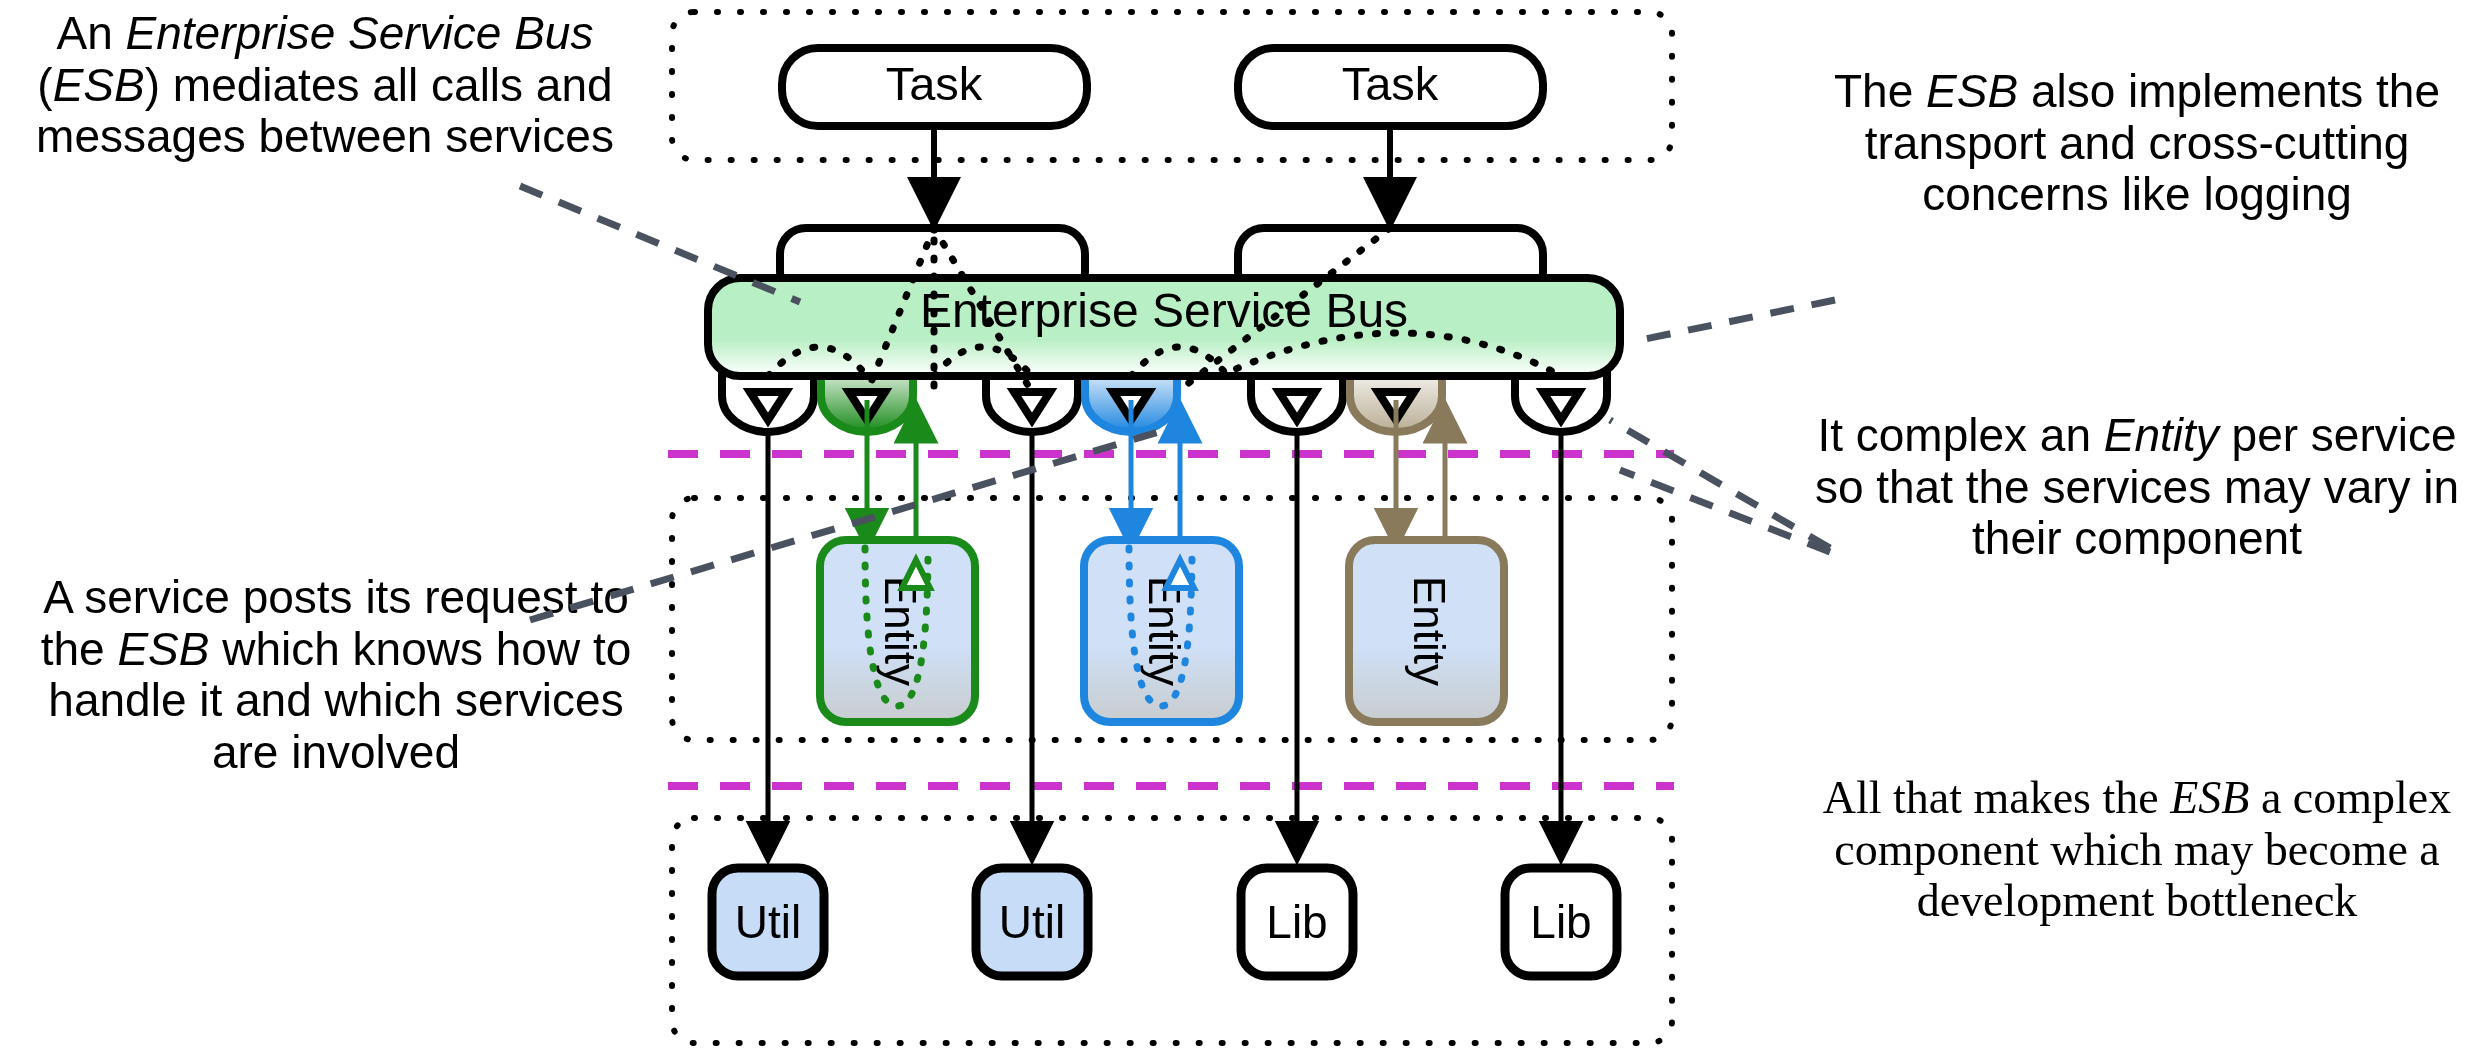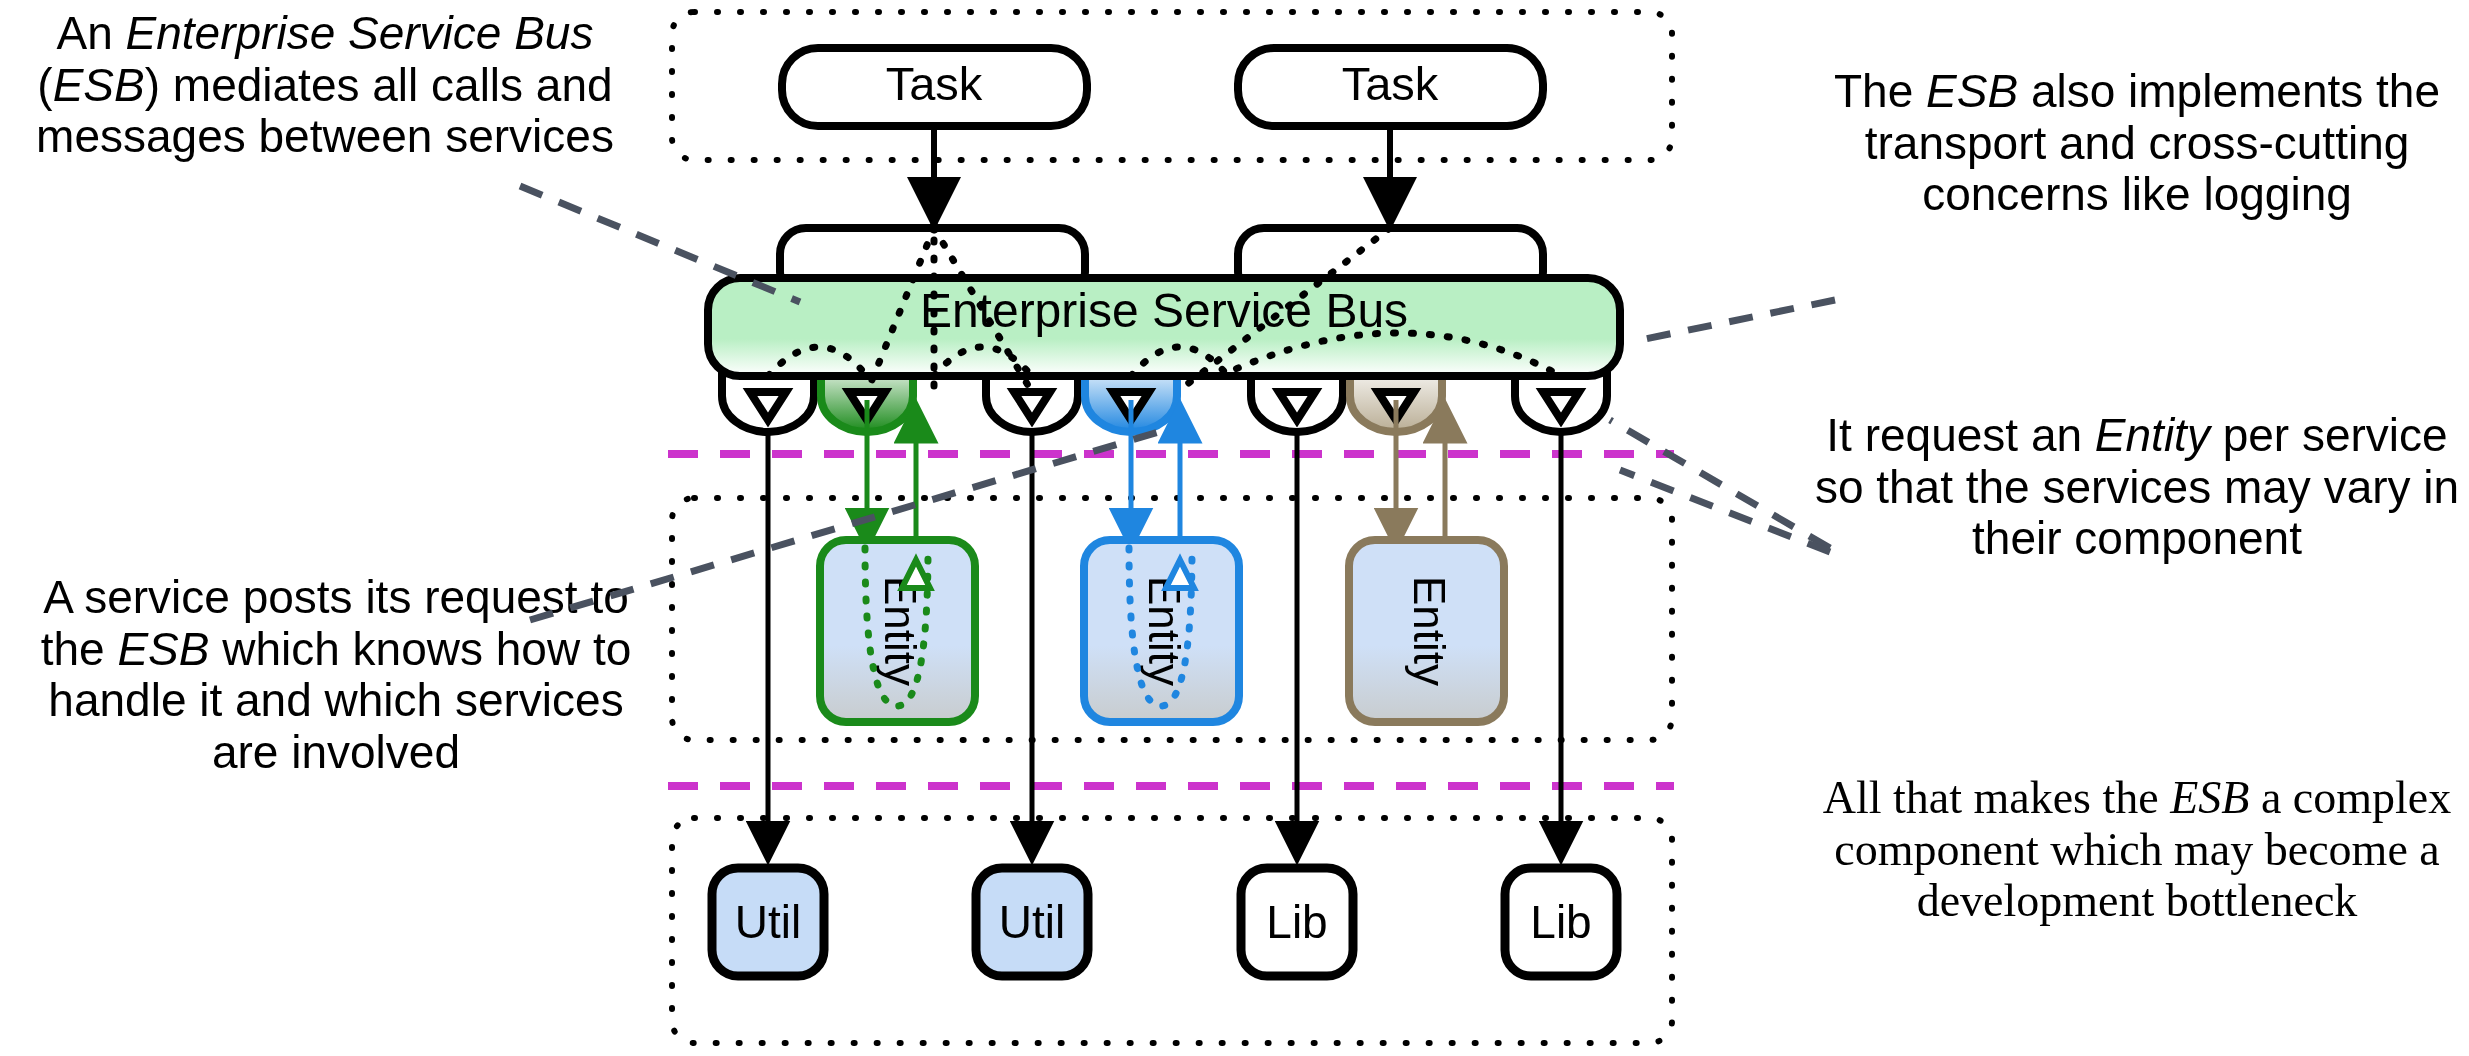--- a/index.html
+++ b/index.html
@@ -17,21 +17,21 @@
 </style>
 </head>
 <body>
 
 <div class="note" id="note-tl"><span>An </span><i>Enterprise Service Bus</i><span> (</span><i>ESB</i><span>) mediates all calls and messages between services</span></div>
 
 <div class="note" id="note-bl"><span>A service posts its request to the </span><i>ESB</i><span> which knows how to handle it and which services are involved</span></div>
 
 <div class="note" id="note-tr"><span>The </span><i>ESB</i><span> also implements the transport and cross-cutting concerns like logging</span></div>
 
-<div class="note" id="note-mr"><span>It request an </span><i>Entity</i><span> per service so that the services may vary in their component</span></div>
+<div class="note" id="note-mr"><span>It complex an </span><i>Entity</i><span> per service so that the services may vary in their component</span></div>
 
 <div class="note" id="note-br"><span>All that makes the </span><i>ESB</i><span> a complex component which may become a development bottleneck</span></div>
 
 <div id="diagram">
 <svg width="1020" height="1056" viewBox="0 0 1020 1056" xmlns="http://www.w3.org/2000/svg">
   <defs>
     <linearGradient id="gGreenBar" x1="0" y1="0" x2="0" y2="1">
       <stop offset="0%" stop-color="#b9efc4"></stop>
       <stop offset="62%" stop-color="#b9efc4"></stop>
       <stop offset="100%" stop-color="#ffffff"></stop>

